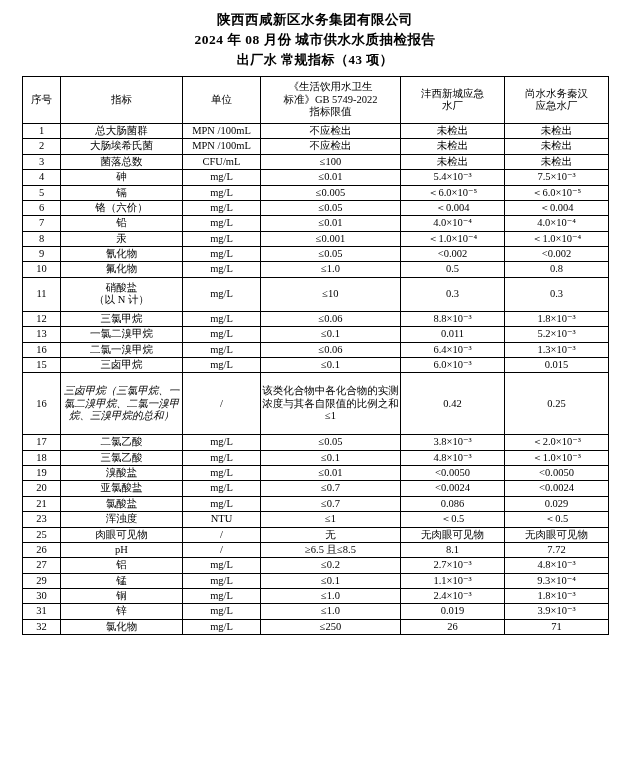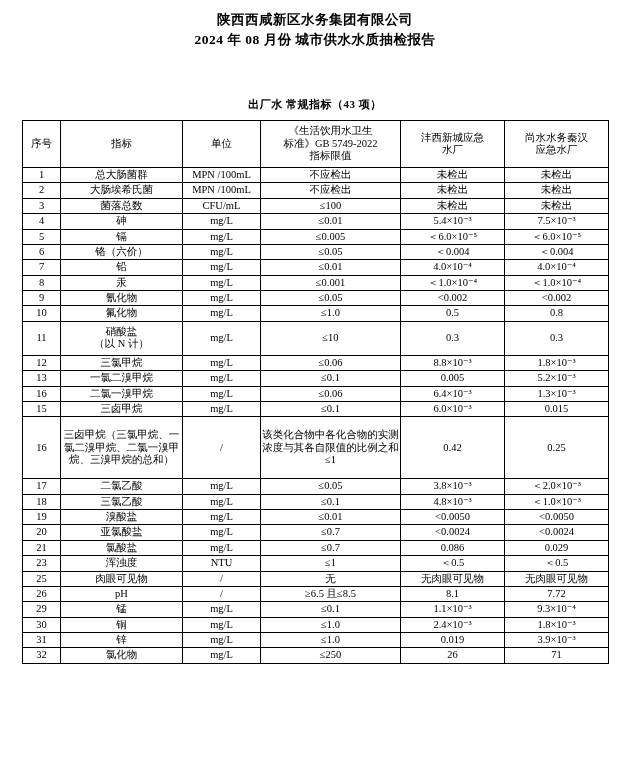--- a/index.html
+++ b/index.html
@@ -23,21 +23,21 @@
     text-align: center;
     margin-bottom: 6px;
   }
   .title-line {
     font-weight: bold;
     font-size: 13.5px;
     line-height: 20px;
     letter-spacing: 0.5px;
   }
   .title-line.l2 { font-size: 13.5px; }
-  .title-line.l3 { font-size: 11px; margin-top: 44px; }
+  .title-line.l3 { font-size: 13px; }
 
   table.report {
     border-collapse: collapse;
     width: 586px;
     table-layout: fixed;
     margin: 0 auto;
   }
   table.report th, table.report td {
     border: 1px solid #000000;
     text-align: center;
@@ -53,21 +53,21 @@
     height: 40px;
   }
   .col-no    { width: 38px; }
   .col-idx   { width: 122px; }
   .col-unit  { width: 78px; }
   .col-limit { width: 140px; }
   .col-p1    { width: 104px; }
   .col-p2    { width: 104px; }
 
   td.idx { font-size: 10.5px; margin-left: 26px; }
-  td.small { font-size: 9px; line-height: 1.15; }
+  td.small { font-size: 9px; line-height: 1.15; font-style: italic; }
   .row-h { height: 15px; }
   .cell-wrap { display: block; }
   .note-cell {
     font-size: 8.6px;
     line-height: 1.25;
     padding: 2px 3px;
     text-align: center;
   }
 </style>
 </head>
@@ -211,21 +211,21 @@
         <td>mg/L</td>
         <td>≤0.06</td>
         <td>8.8×10⁻³</td>
         <td>1.8×10⁻³</td>
       </tr>
       <tr class="row-h">
         <td>13</td>
         <td class="idx">一氯二溴甲烷</td>
         <td>mg/L</td>
         <td>≤0.1</td>
-        <td>0.005</td>
+        <td>0.011</td>
         <td>5.2×10⁻³</td>
       </tr>
       <tr class="row-h">
         <td>16</td>
         <td class="idx">二氯一溴甲烷</td>
         <td>mg/L</td>
         <td>≤0.06</td>
         <td>6.4×10⁻³</td>
         <td>1.3×10⁻³</td>
       </tr>
@@ -305,20 +305,28 @@
       </tr>
       <tr class="row-h">
         <td>26</td>
         <td class="idx">pH</td>
         <td>/</td>
         <td>≥6.5 且≤8.5</td>
         <td>8.1</td>
         <td>7.72</td>
       </tr>
       <tr class="row-h">
+        <td>27</td>
+        <td class="idx">铝</td>
+        <td>mg/L</td>
+        <td>≤0.2</td>
+        <td>2.7×10⁻³</td>
+        <td>4.8×10⁻³</td>
+      </tr>
+      <tr class="row-h">
         <td>29</td>
         <td class="idx">锰</td>
         <td>mg/L</td>
         <td>≤0.1</td>
         <td>1.1×10⁻³</td>
         <td>9.3×10⁻⁴</td>
       </tr>
       <tr class="row-h">
         <td>30</td>
         <td class="idx">铜</td>

